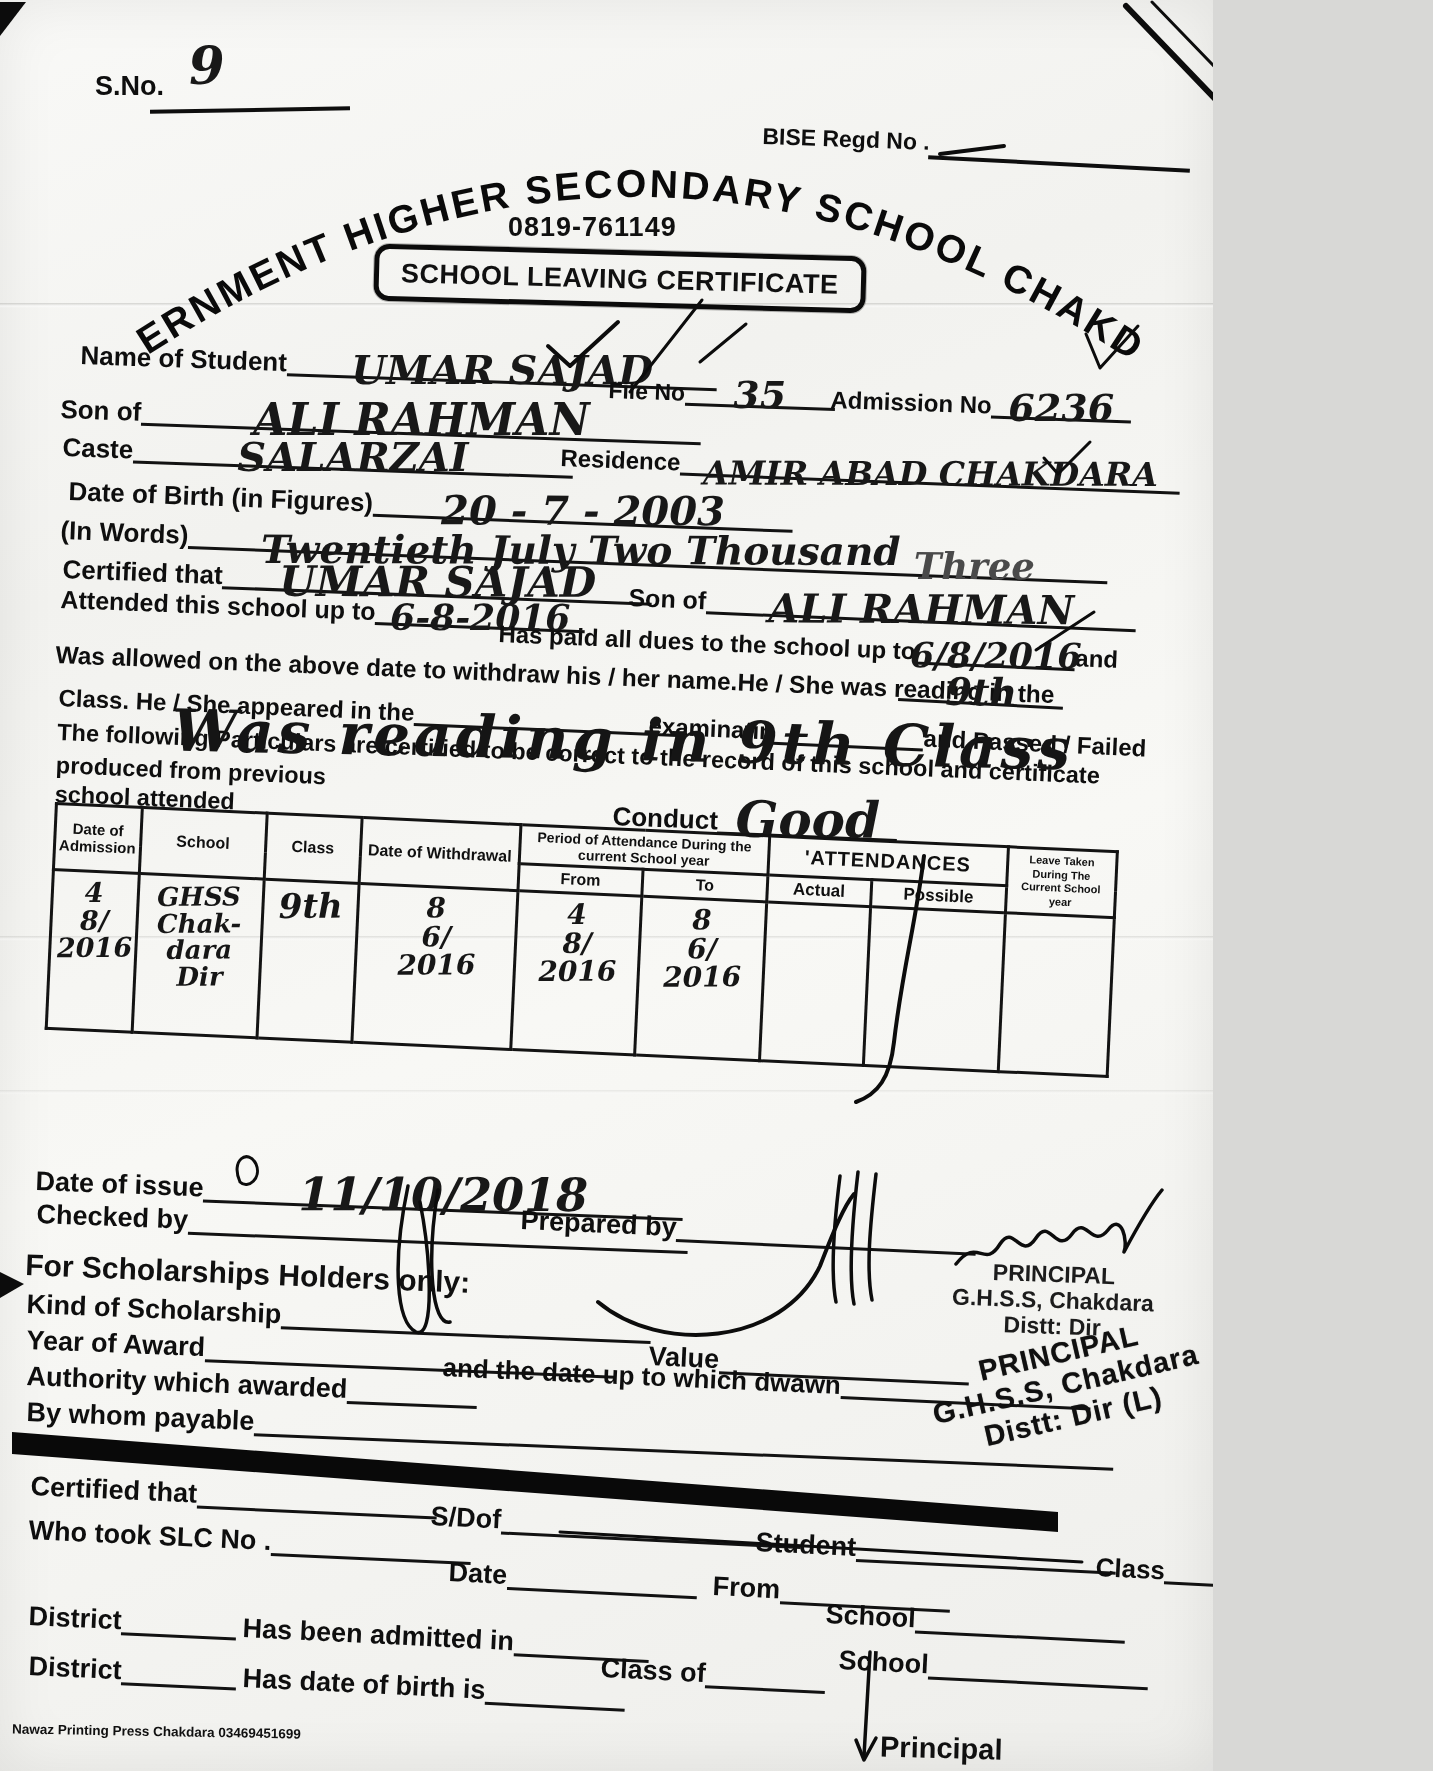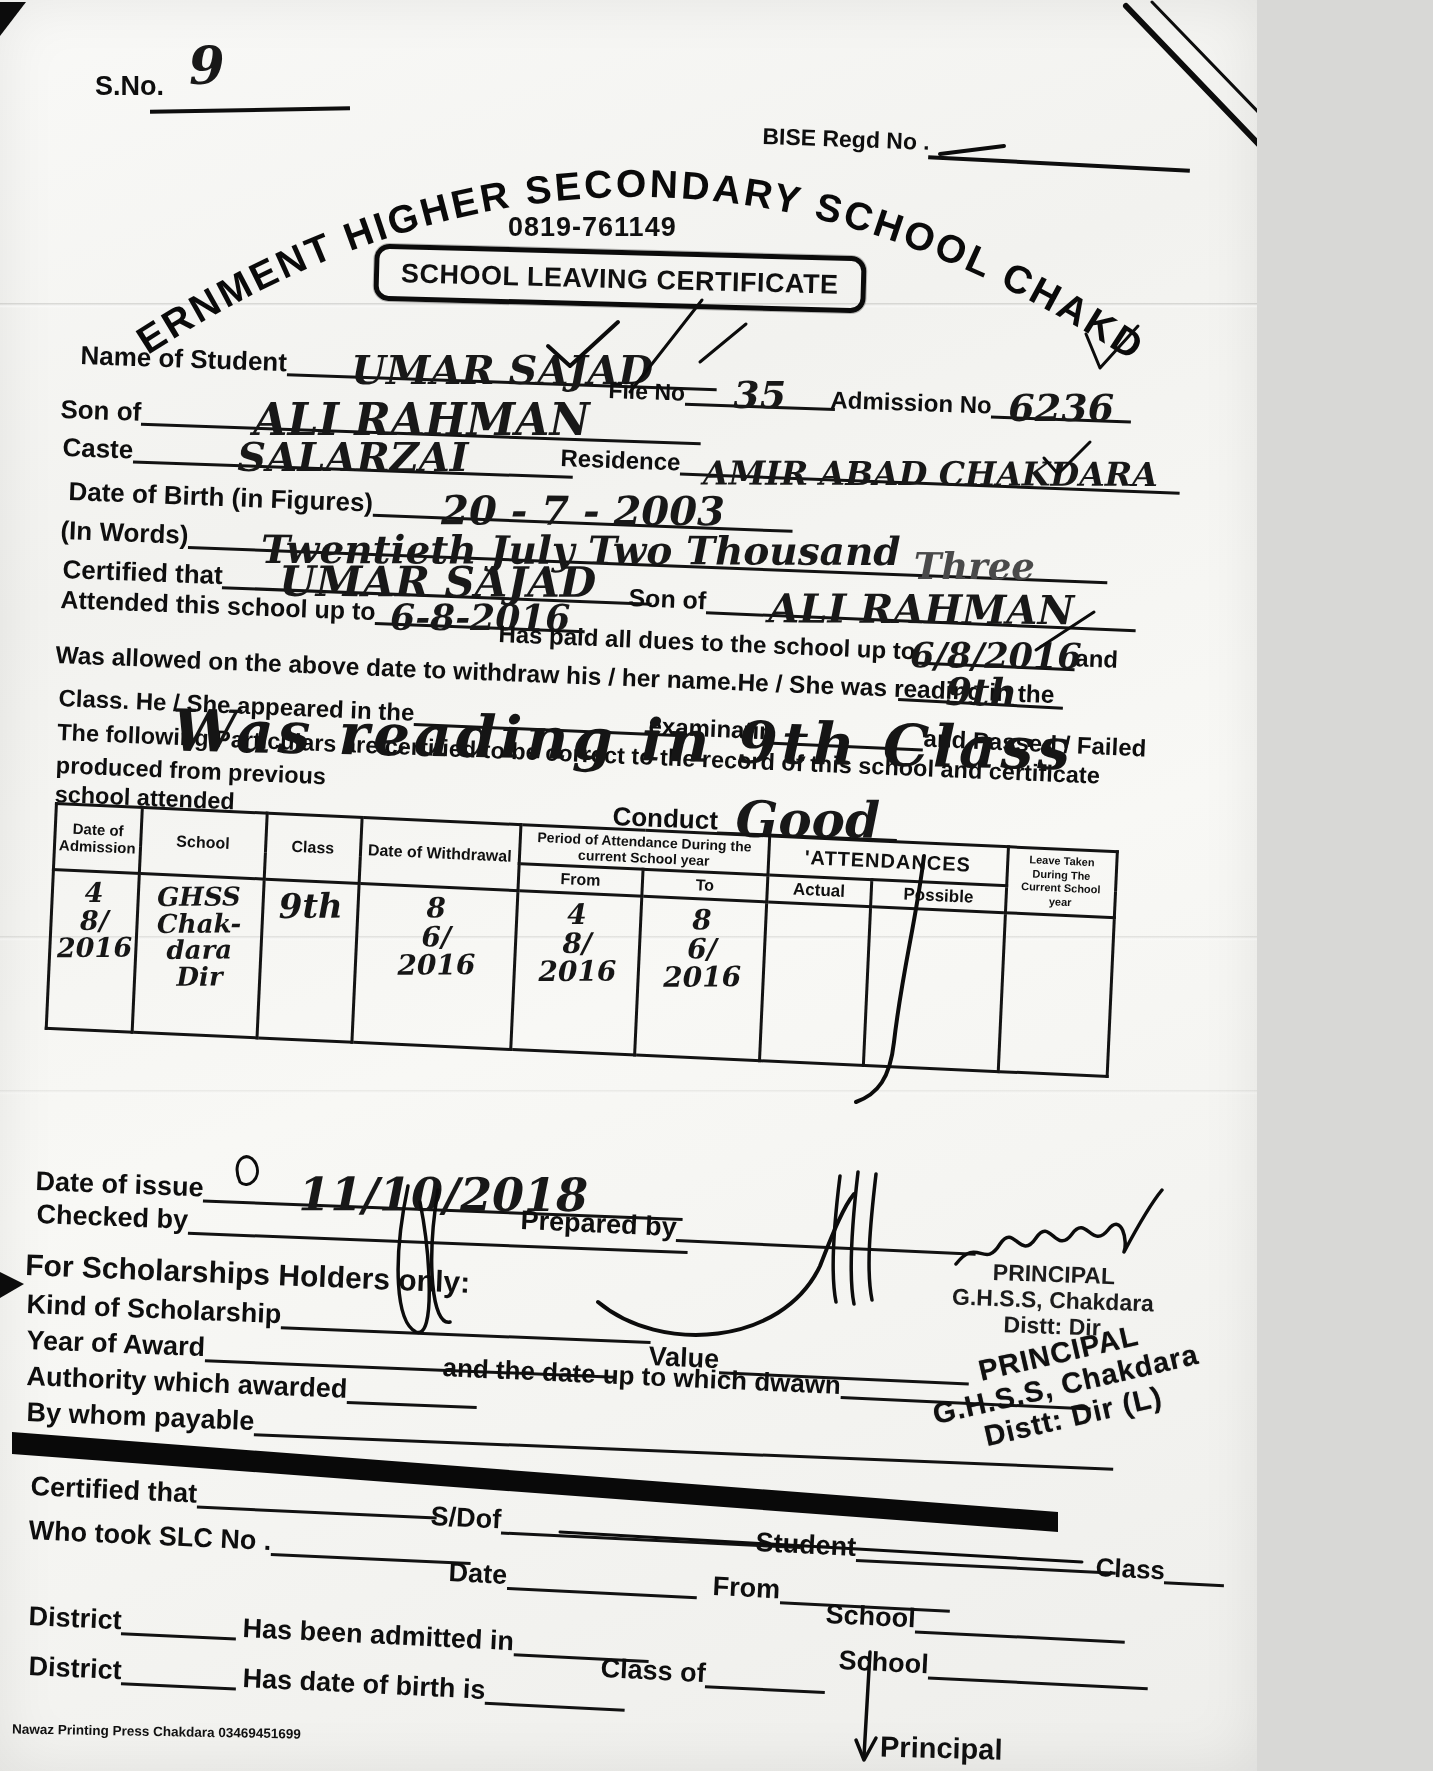--- a/index.html
+++ b/index.html
@@ -1,18 +1,18 @@
 <!DOCTYPE html>
 <html><head>
 <meta charset="utf-8">
 <style>
   html,body{margin:0;padding:0;background:#d8d8d6;}
   .sheet{position:relative;width:1213px;height:1771px;overflow:hidden;
     background:linear-gradient(160deg,#f9f9f7 0%,#f2f2ef 28%,#f8f8f5 55%,#eeeeeb 100%);
-    font-family:"Liberation Sans",sans-serif;color:#101010;box-shadow:inset 0 0 60px rgba(0,0,0,.08);padding-left:44px;}
+    font-family:"Liberation Sans",sans-serif;color:#101010;box-shadow:inset 0 0 60px rgba(0,0,0,.08);}
   .crease{position:absolute;left:0;width:100%;height:5px;pointer-events:none;
     background:linear-gradient(to bottom,rgba(120,120,115,.28),rgba(255,255,255,.5) 60%,transparent);}
   .row{position:absolute;display:flex;align-items:flex-end;transform-origin:left bottom;}
   .lbl{font-weight:700;color:#0e0e0e;white-space:nowrap;line-height:1.08;}
   .fill{border-bottom:3px solid #121212;display:flex;justify-content:center;align-items:flex-end;min-height:30px;}
   .hw{font-family:"DejaVu Serif",serif;font-style:italic;font-weight:700;color:#181818;
     white-space:nowrap;line-height:.9;position:relative;bottom:-7px;transform:rotate(-2deg);}
   .hw2{color:#4a4a4a;}
   .arcsvg,.pens{position:absolute;pointer-events:none;}
   .titlebox{position:absolute;border:5px solid #0b0b0b;border-radius:15px;padding:9px 22px 7px;

